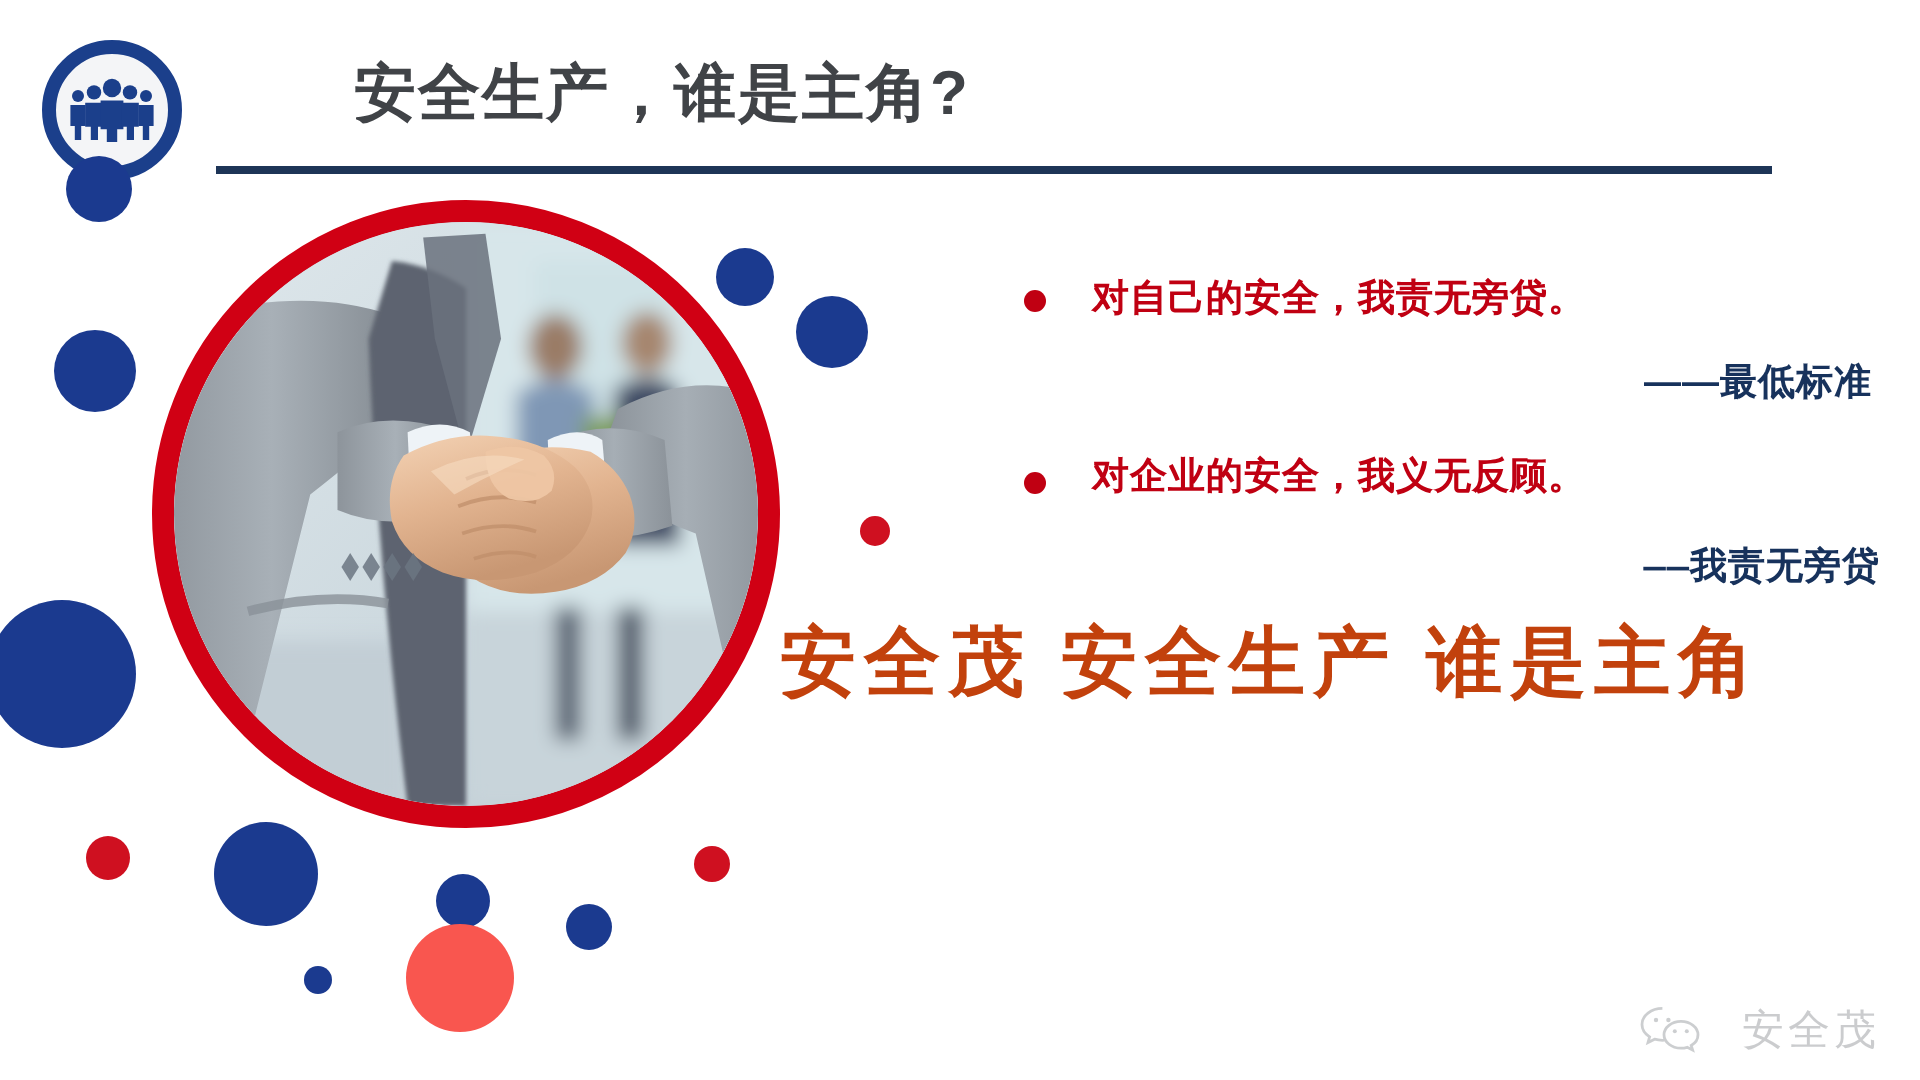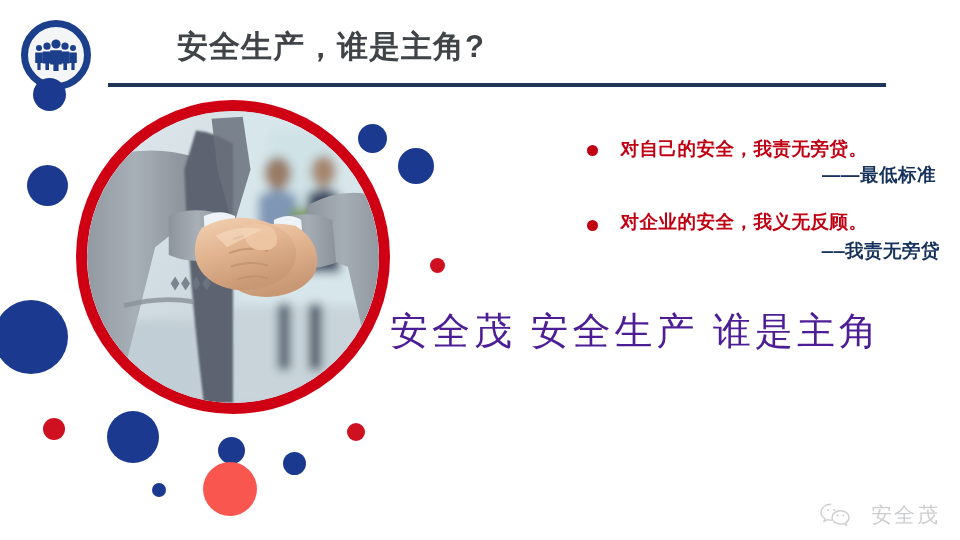--- a/index.html
+++ b/index.html
@@ -84,21 +84,20 @@
   #bullet-list {
     position: absolute;
     left: 512px;
     top: 136px;
     width: 430px;
   }
   .bullet-block { margin-bottom: 22px; }
   .bullet-row {
     display: flex;
     align-items: flex-start;
-    justify-content: center;
   }
   .bullet-dot {
     width: 11px;
     height: 11px;
     border-radius: 50%;
     background: #c00012;
     flex: 0 0 auto;
     margin-top: 9px;
     margin-right: 23px;
   }
@@ -108,20 +107,21 @@
     font-weight: bold;
     line-height: 1.42;
     letter-spacing: 0.5px;
   }
   .attribution {
     color: #17325c;
     font-size: 18.5px;
     font-weight: bold;
     text-align: right;
     letter-spacing: 0.5px;
+    margin-top: 16px;
     padding-right: 6px;
   }
   .attribution.wide { padding-right: 2px; }
 
   
   #watermark {
     position: absolute;
     right: 20px;
     bottom: 11px;
     display: flex;
@@ -135,23 +135,23 @@
     letter-spacing: 2px;
   }
   #wechat-icon svg { display: block; }
 
   #bg-watermark {
     position: absolute;
     left: 390px;
     top: 306px;
     width: 560px;
     height: 46px;
-    color: #4c1d95;
+    color: #c2410c;
     font-size: 38px;
-    font-weight: normal;
+    font-weight: bold;
     letter-spacing: 4px;
     white-space: nowrap;
     overflow: hidden;
     pointer-events: none;
   }
 </style>
 </head>
 <body>
 
 <div id="slide">

